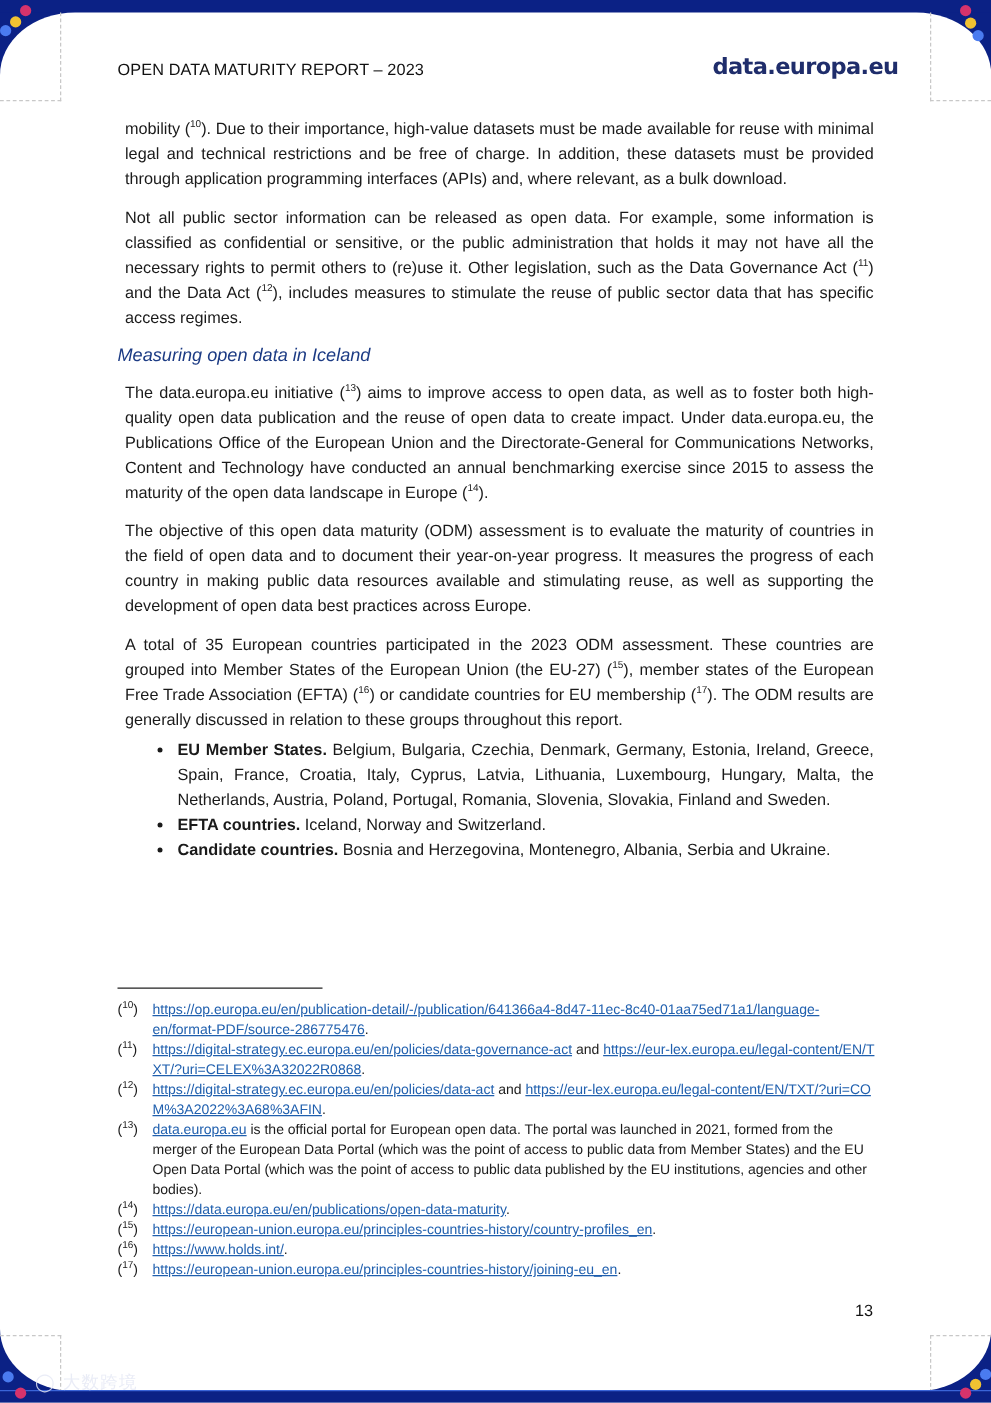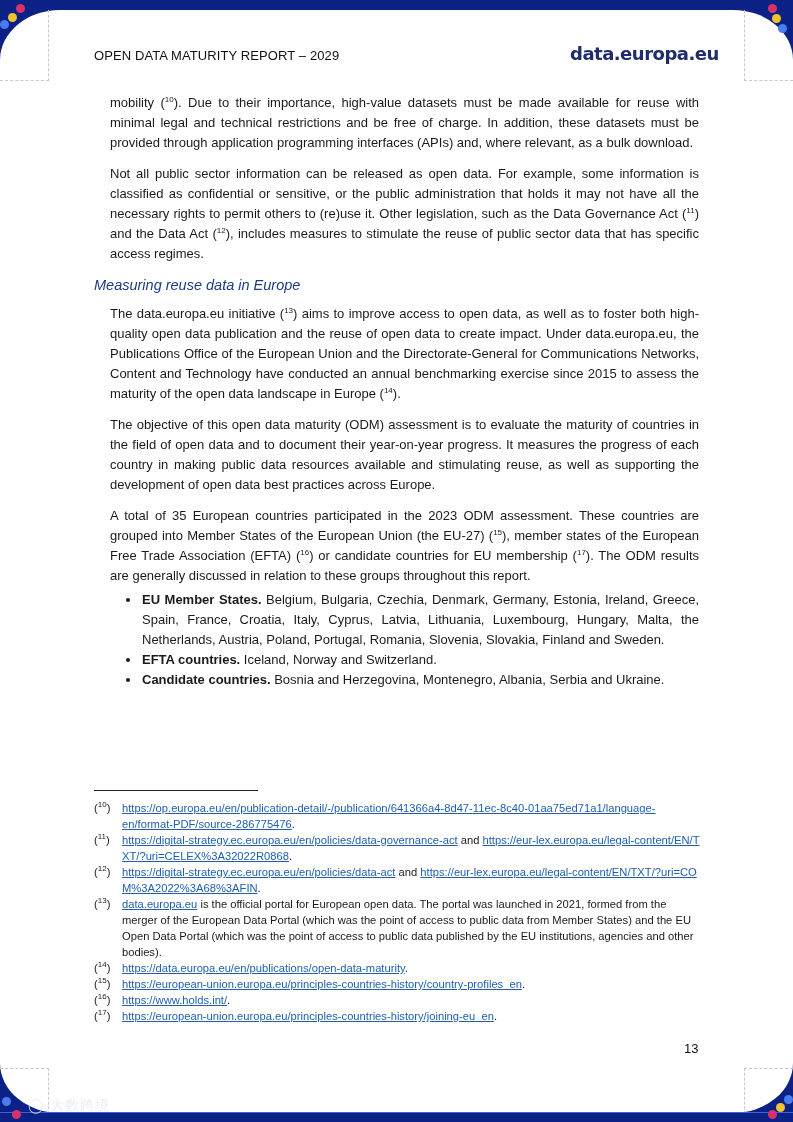--- a/index.html
+++ b/index.html
@@ -21,21 +21,21 @@
     position:absolute; left:94px; top:48px; font-size:13px; color:#111; letter-spacing:0.1px;
   }
   .logo {
     position:absolute; left:570px; top:43px; font-size:18px; color:#1f2d6b; font-weight:bold;
     font-family: "DejaVu Sans", sans-serif; letter-spacing:-0.5px;
   }
   .content {
     position:absolute; left:94px; top:93px; width:605px;
     font-size:13px; line-height:20px; color:#1a1a1a; text-align:justify;
   }
-  .content p { margin:0 0 11px 16px; }
+  .content p { margin:0 0 11px 6px; }
   .content h3 {
     margin:6px 0 9px 0; font-weight:normal; font-style:italic; color:#1c3b84; font-size:14.5px; line-height:20px;
   }
   sup { font-size:8px; line-height:0; vertical-align:super; }
   ul.countries { margin:4px 0 0 0; padding-left:47px; list-style:disc; }
   ul.countries li { padding-left:1px; }
   ul.countries b { font-weight:bold; }
   .fn-rule { position:absolute; left:94px; top:790px; width:164px; height:1px; background:#222; }
   .footnotes {
     position:absolute; left:94px; top:800px; width:610px; font-size:11.2px; line-height:16px; color:#1a1a1a;
@@ -68,29 +68,29 @@
 <div class="dot" style="left:0px;top:20px;background:#4a7bf0;"></div>
 <div class="dot" style="left:768px;top:4px;background:#d6336c;"></div>
 <div class="dot" style="left:772px;top:14px;background:#f1c232;"></div>
 <div class="dot" style="left:778px;top:24px;background:#4a7bf0;"></div>
 <div class="dot" style="left:784px;top:1095px;background:#4a7bf0;"></div>
 <div class="dot" style="left:776px;top:1103px;background:#f1c232;"></div>
 <div class="dot" style="left:768px;top:1110px;background:#d6336c;"></div>
 <div class="dot" style="left:2px;top:1097px;background:#4a7bf0;"></div>
 <div class="dot" style="left:12px;top:1110px;background:#d6336c;"></div>
 
-<div class="header-title">OPEN DATA MATURITY REPORT – 2029</div>
+<div class="header-title">OPEN DATA MATURITY REPORT – 2023</div>
 <div class="logo"><span>data.europa.eu</span></div>
 
 <div class="content">
   <p><span>mobility (</span><sup>10</sup><span>). Due to their importance, high-value datasets must be made available for reuse with minimal legal and technical restrictions and be free of charge. In addition, these datasets must be provided through application programming interfaces (APIs) and, where relevant, as a bulk download.</span></p>
 
   <p><span>Not all public sector information can be released as open data. For example, some information is classified as confidential or sensitive, or the public administration that holds it may not have all the necessary rights to permit others to (re)use it. Other legislation, such as the Data Governance Act (</span><sup>11</sup><span>) and the Data Act (</span><sup>12</sup><span>), includes measures to stimulate the reuse of public sector data that has specific access regimes.</span></p>
 
-  <h3>Measuring reuse data in Europe</h3>
+  <h3>Measuring open data in Iceland</h3>
 
   <p><span>The data.europa.eu initiative (</span><sup>13</sup><span>) aims to improve access to open data, as well as to foster both high-quality open data publication and the reuse of open data to create impact. Under data.europa.eu, the Publications Office of the European Union and the Directorate-General for Communications Networks, Content and Technology have conducted an annual benchmarking exercise since 2015 to assess the maturity of the open data landscape in Europe (</span><sup>14</sup><span>).</span></p>
 
   <p>The objective of this open data maturity (ODM) assessment is to evaluate the maturity of countries in the field of open data and to document their year-on-year progress. It measures the progress of each country in making public data resources available and stimulating reuse, as well as supporting the development of open data best practices across Europe.</p>
 
 
   <p style="margin-bottom:4px;"><span>A total of 35 European countries participated in the 2023 ODM assessment. These countries are grouped into Member States of the European Union (the EU-27) (</span><sup>15</sup><span>), member states of the European Free Trade Association (EFTA) (</span><sup>16</sup><span>) or candidate countries for EU membership (</span><sup>17</sup><span>). The ODM results are generally discussed in relation to these groups throughout this report.</span></p>
 
   <ul class="countries">
     <li><b>EU Member States.</b><span> Belgium, Bulgaria, Czechia, Denmark, Germany, Estonia, Ireland, Greece, Spain, France, Croatia, Italy, Cyprus, Latvia, Lithuania, Luxembourg, Hungary, Malta, the Netherlands, Austria, Poland, Portugal, Romania, Slovenia, Slovakia, Finland and Sweden.</span></li>

